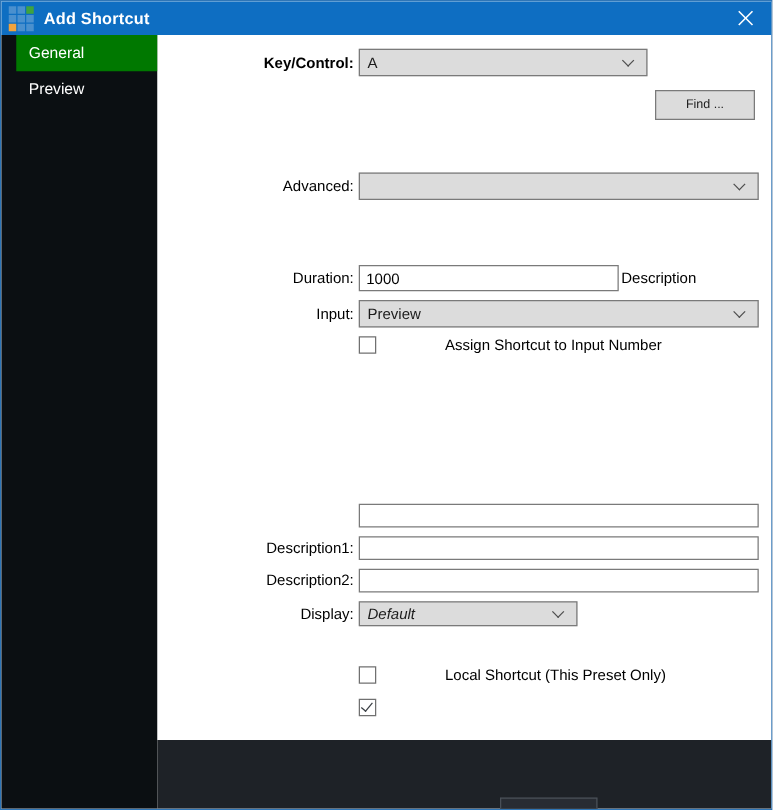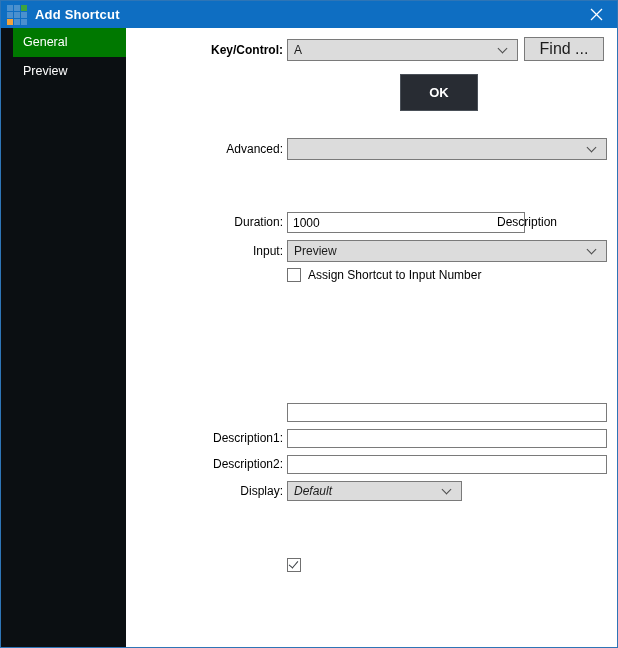--- a/index.html
+++ b/index.html
@@ -48,21 +48,21 @@
   }
   .side-item {
     height: 29px;
     line-height: 29px;
     padding-left: 10px;
     font-size: 12.5px;
     margin-left: 12px;
   }
   .side-item.selected { background: var(--selected_tab, #007800); }
 
-  .rightcol { flex: 1; display: flex; }
+  .rightcol { flex: 1; display: flex; flex-direction: column; }
   .content {
     position: relative;
     height: 564px;
     background: #fff;
     font-size: 12px;
     color: #000;
   }
   .flabel {
     position: absolute;
     left: 0; width: 157px;
@@ -104,30 +104,32 @@
   }
 
   .unit { position: absolute; white-space: nowrap; }
 
   
   .lbtn {
     position: absolute;
     background: #DCDCDC;
     border: 1px solid #7A7A7A;
     font-family: "Liberation Sans", "DejaVu Sans", sans-serif;
-    font-size: 16px;
+    font-size: 10px;
     color: #1c1c1c;
     text-align: center;
+    margin-top: 35px;
   }
 
   
   .chkrow {
     position: absolute;
-    display: flex; align-items: flex-start;
+    display: flex; align-items: center;
     height: 15px;
+    gap: 48px;
   }
   .chk {
     position: relative;
     width: 14px; height: 14px;
     border: 1px solid #707070;
     background: #fff;
     flex-shrink: 0;
   }
   .chk .mark { display: none; }
   .chk.checked .mark {
@@ -203,21 +205,21 @@
         </div>
         <div class="lbtn" style="left:398px; top:9px; width:80px; height:24px; line-height:22px;">Find ...</div>
 
         <div class="flabel" style="top:110px; line-height:22px;">Advanced:</div>
         <div class="combo" style="left:161px; top:110px; width:320px; height:22px;">
           <span class="val"></span>
           <span class="chev"></span>
         </div>
 
         <div class="flabel" style="top:184px; line-height:21px;">Duration:</div>
-        <input class="tbox" style="left: 161px; top: 184px; width: 238px; height: 21px;" value="1000">
+        <input class="tbox" style="left: 161px; top: 184px; width: 208px; height: 21px;" value="1000">
         <div class="unit" style="left:371px; top:184px; line-height:21px;">Description</div>
 
         <div class="flabel" style="top:212px; line-height:22px;">Input:</div>
         <div class="combo" style="left:161px; top:212px; width:320px; height:22px;">
           <span class="val">Preview</span>
           <span class="chev"></span>
         </div>
 
         <div class="chkrow" style="left:161px; top:240px;">
           <span class="chk"></span>
@@ -231,20 +233,24 @@
 
         <div class="flabel" style="top:427px; line-height:19px;">Description2:</div>
         <input class="tbox" style="left: 161px; top: 427px; width: 320px; height: 19px;" value="">
 
         <div class="flabel" style="top:453px; line-height:20px;">Display:</div>
         <div class="combo" style="left:161px; top:453px; width:175px; height:20px;font-style:italic;">
           <span class="val">Default</span>
           <span class="chev"></span>
         </div>
 
+        <div class="chkrow" style="left:161px; top:504px;">
+          <span class="chk"></span>
+          <span class="chklabel">Local Shortcut (This Preset Only)</span>
+        </div>
 
         <div class="chkrow" style="left:161px; top:530px;">
           <span class="chk checked">
               <span class="mark"></span>
             </span>
         </div>
 
       </div>
 
       <div class="footer">

